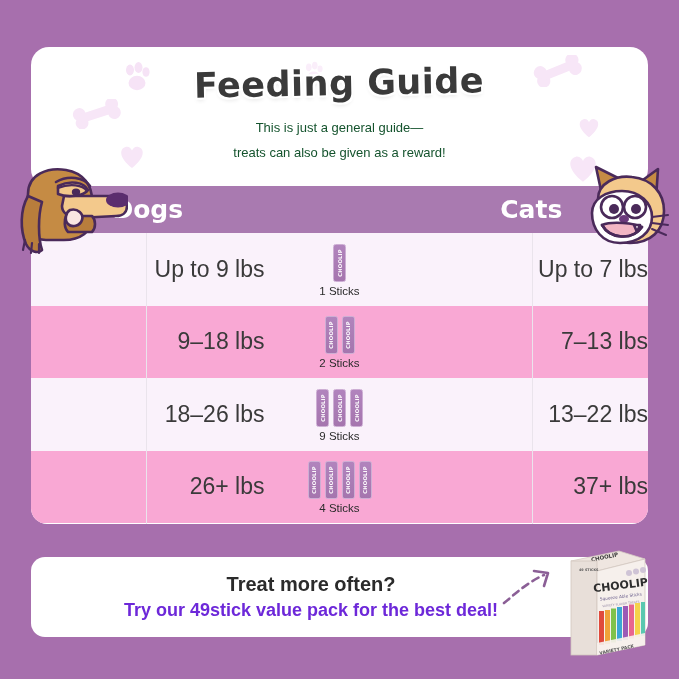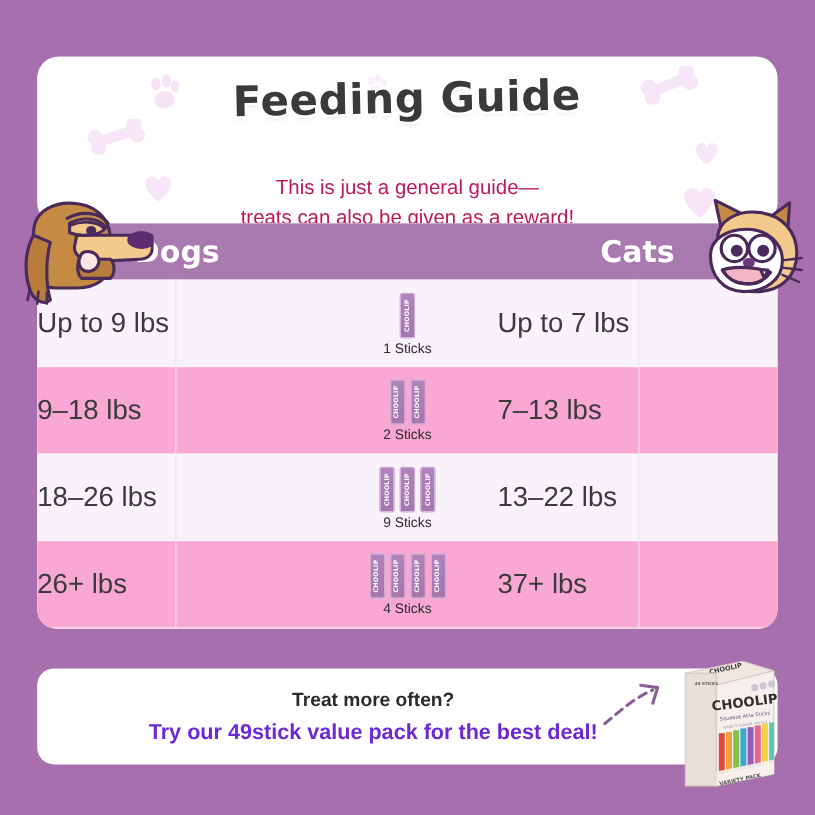--- a/index.html
+++ b/index.html
@@ -38,25 +38,24 @@
     font-family: "DejaVu Sans", sans-serif;
     text-shadow:
       -2px -2px 0 #fff, 2px -2px 0 #fff, -2px 2px 0 #fff, 2px 2px 0 #fff,
       0 3px 4px rgba(0,0,0,0.10);
     transform: rotate(-1.1deg);
   }
   .subtitle {
     position: absolute;
     left: 0; right: 0; top: 68px;
     text-align: center;
-    font-size: 17px;
+    font-size: 13px;
     line-height: 25px;
-    color: #be185d;
+    color: #14532d;
     font-weight: 500;
-    margin-top: 29px;
   }
 
   
   .table-card {
     position: absolute;
     left: 31px; top: 186px;
     width: 617px; height: 338px;
     background: #ffffff;
     border-radius: 16px;
     overflow: hidden;
@@ -81,21 +80,21 @@
   .row {
     display: flex;
     align-items: center;
     height: 72.5px;
     position: relative;
   }
   .row.tint { background: #faf2fb; }
   .row.plain { background: #f9a8d4; }
   .cell {
     flex: 1;
-    text-align: left;
+    text-align: right;
     font-size: 23px;
     color: #3a3a3a;
     font-weight: 500;
   }
   .cell.mid {
     flex: 0 0 150px;
     display: flex;
     flex-direction: column;
     align-items: center;
     justify-content: center;
@@ -154,21 +153,21 @@
     background: #ffffff;
     border-radius: 14px;
   }
   .footer-text {
     position: absolute;
     left: 40px; top: 14px;
     width: 480px;
     text-align: center;
   }
   .footer-line1 {
-    font-size: 16px;
+    font-size: 20px;
     font-weight: 700;
     color: #2b2b2b;
     line-height: 26px;
   }
   .footer-line2 {
     font-size: 18px;
     font-weight: 700;
     color: #6d28d9;
     line-height: 26px;
   }

